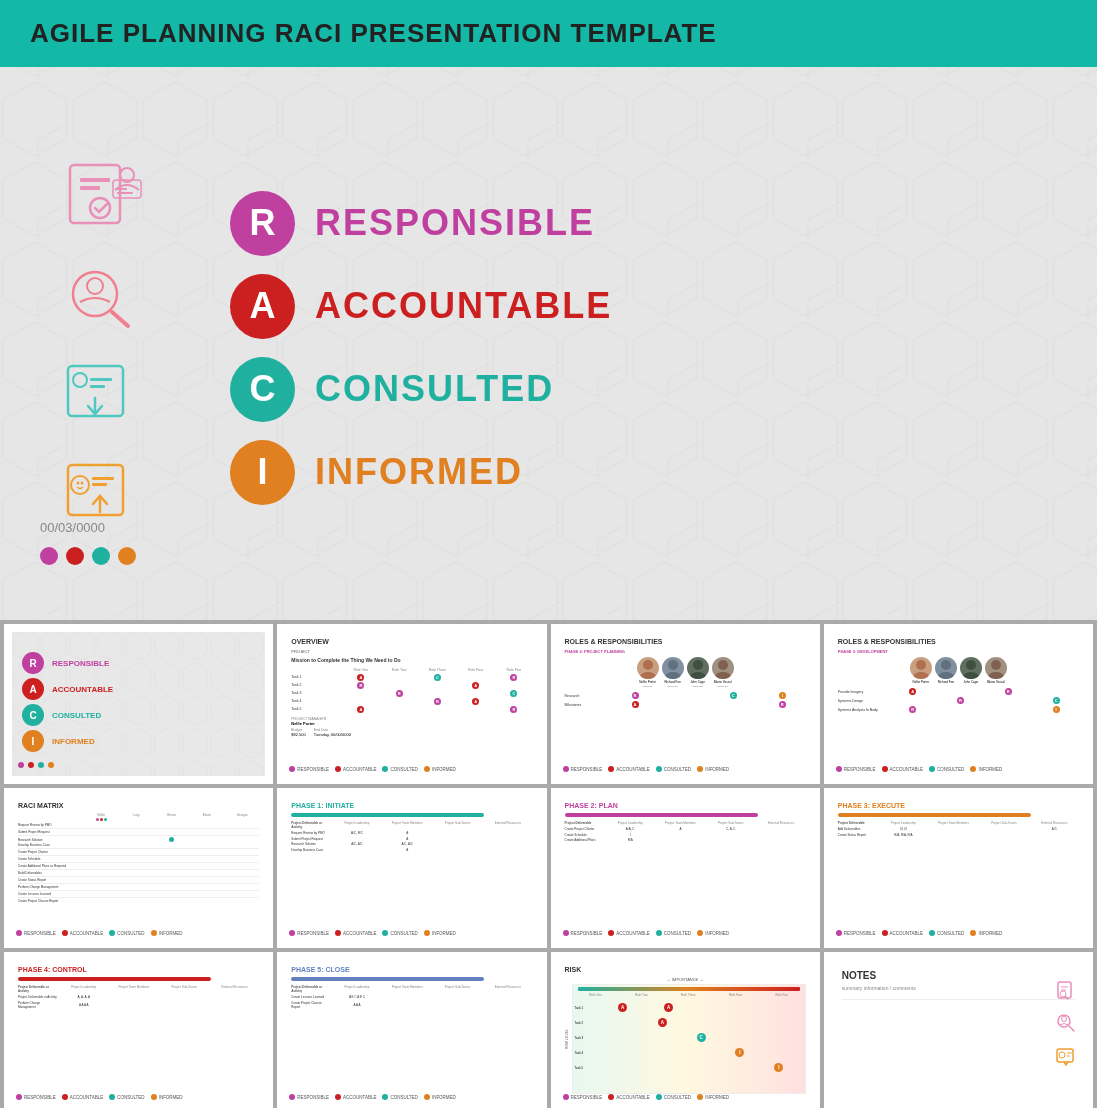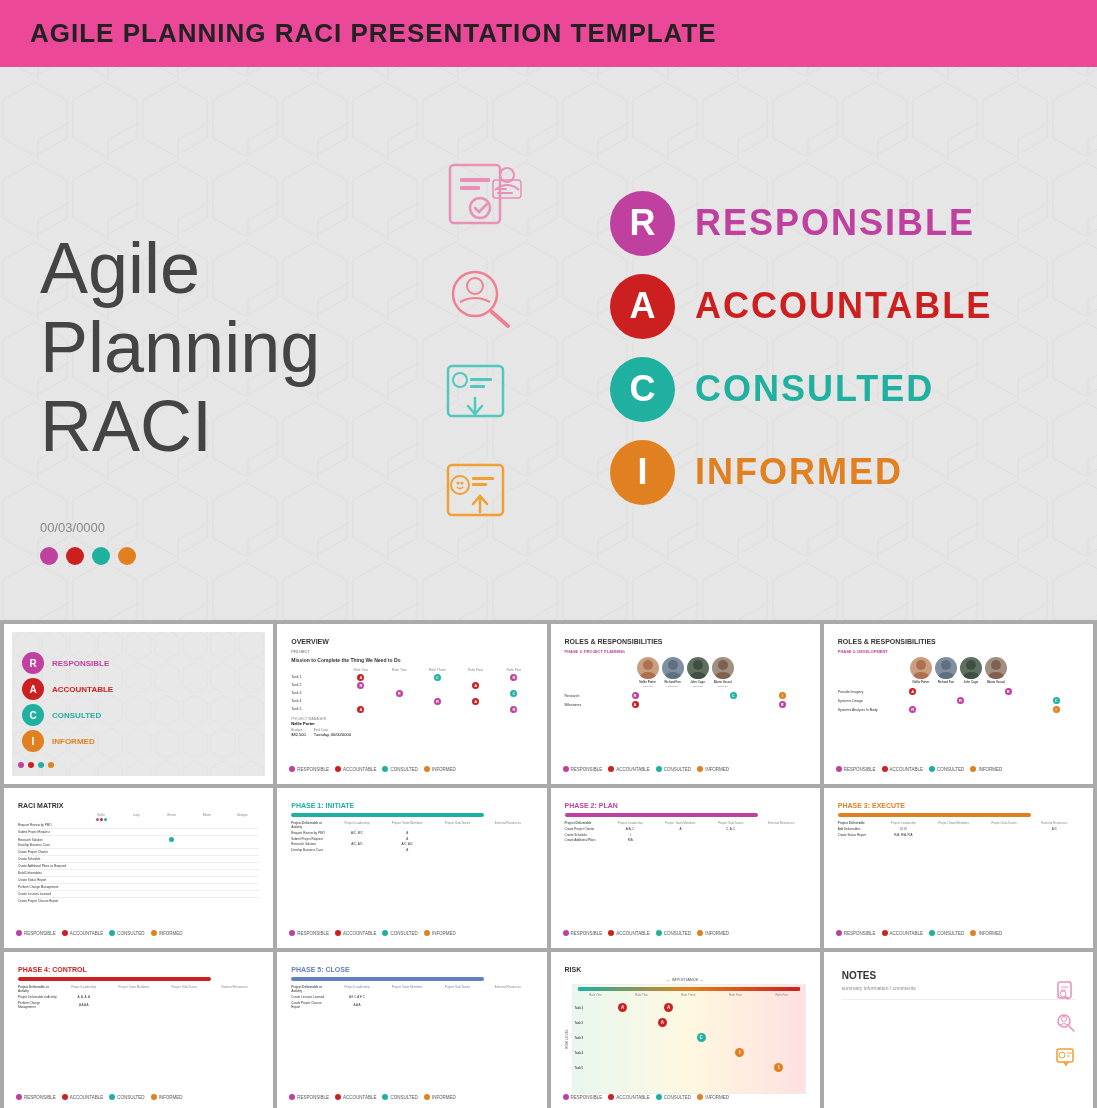--- a/index.html
+++ b/index.html
@@ -10,21 +10,21 @@
       width: 1097px;
       height: 620px;
       background: #e8e8e8;
       position: relative;
       overflow: hidden;
     }
 
     .main-title-bar {
       position: absolute;
       top: 0; left: 0; right: 0;
-      background: #ec4899;
+      background: #14b8a6;
       padding: 18px 30px;
       z-index: 10;
     }
 
     .main-title-bar h1 {
       font-size: 26px;
       font-weight: 900;
       color: #222;
       letter-spacing: 1px;
     }
@@ -210,25 +210,20 @@
     <rect width="1097" height="620" fill="#e4e4e4"></rect>
     <rect width="1097" height="620" fill="url(#hexPat)"></rect>
   </svg>
 
   <div class="main-title-bar">
     <h1>AGILE PLANNING RACI PRESENTATION TEMPLATE</h1>
   </div>
 
   <div class="main-content">
 
-    <div class="left-section">
-      <div class="agile-title">
-        Agile<br>Planning<br>RACI
-      </div>
-    </div>
 
     <div class="center-section">
 
       <div>
         <svg width="90" height="80" viewBox="0 0 90 80">
           <rect x="15" y="5" width="50" height="58" rx="4" fill="none" stroke="#e890b8" stroke-width="2.5"></rect>
           <rect x="25" y="18" width="30" height="4" rx="1" fill="#e890b8"></rect>
           <rect x="25" y="26" width="20" height="4" rx="1" fill="#e890b8"></rect>
           <circle cx="45" cy="48" r="10" fill="none" stroke="#e890b8" stroke-width="2.5"></circle>
           <polyline points="40,48 44,52 52,44" fill="none" stroke="#e890b8" stroke-width="2.5" stroke-linecap="round"></polyline>

